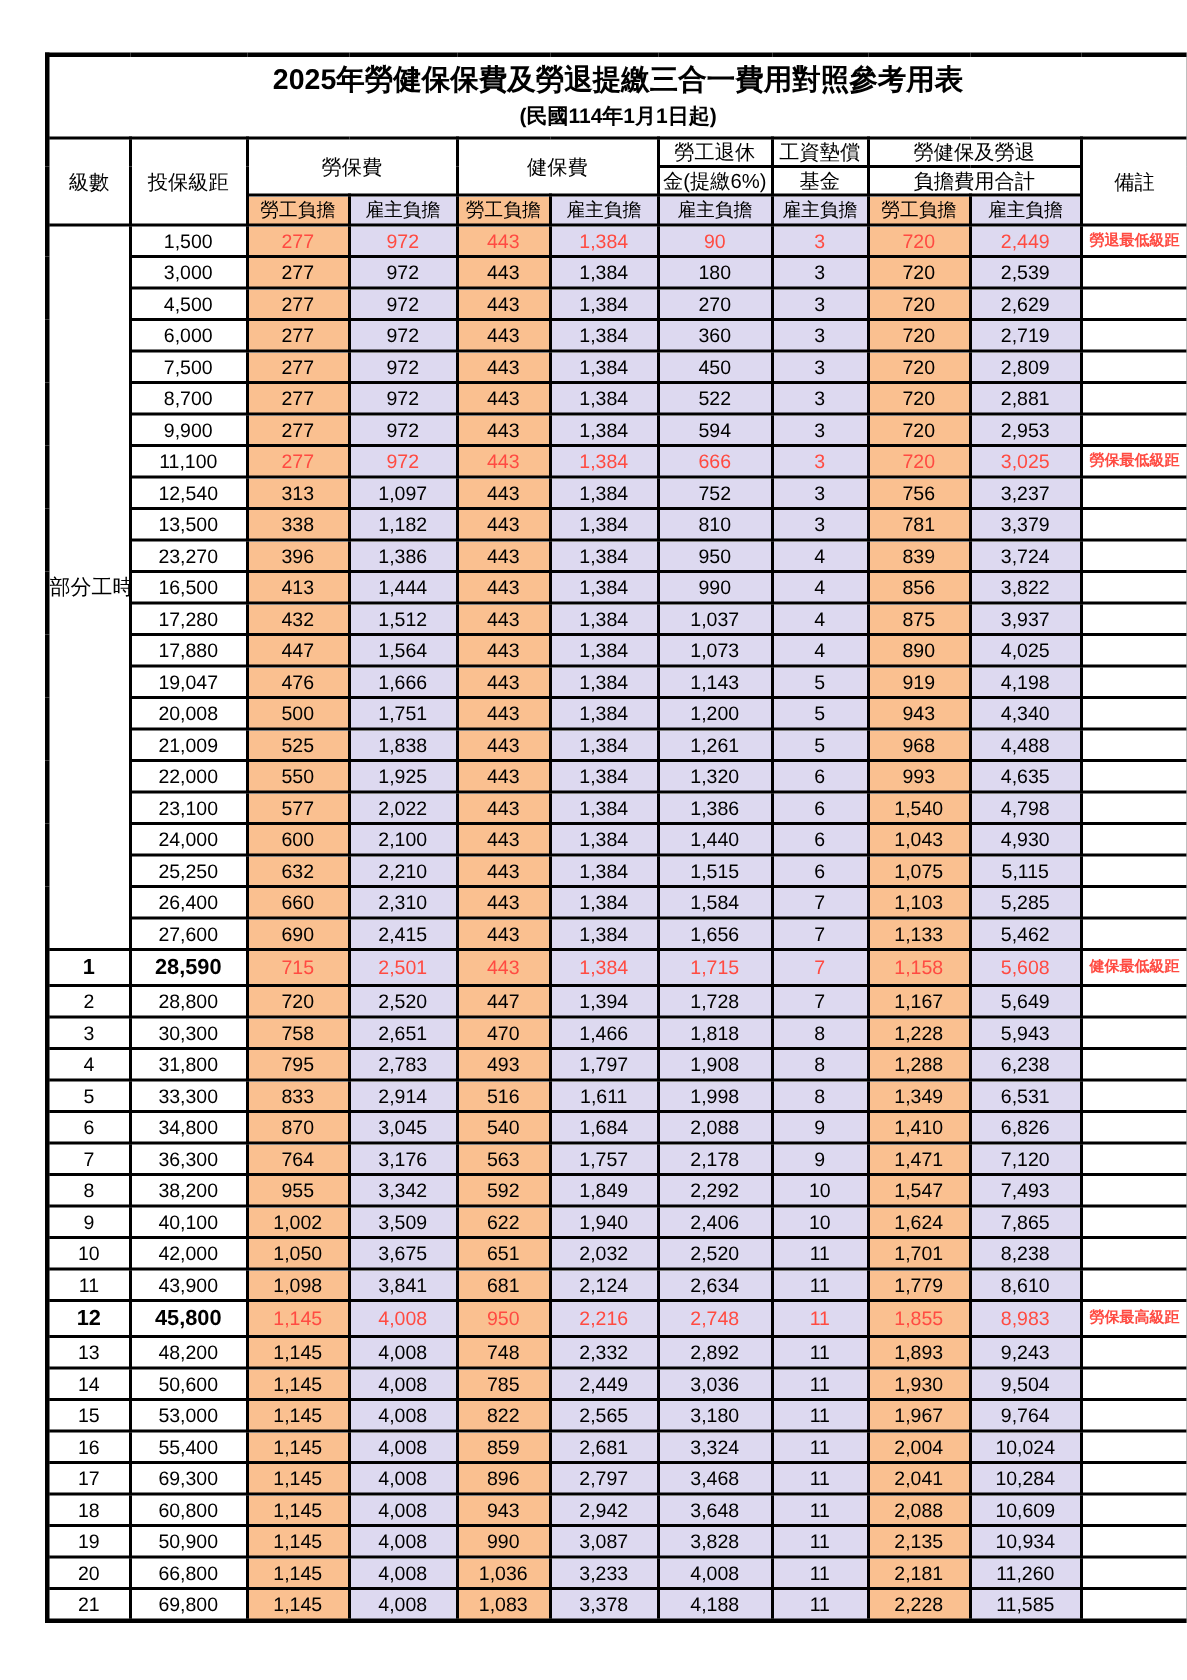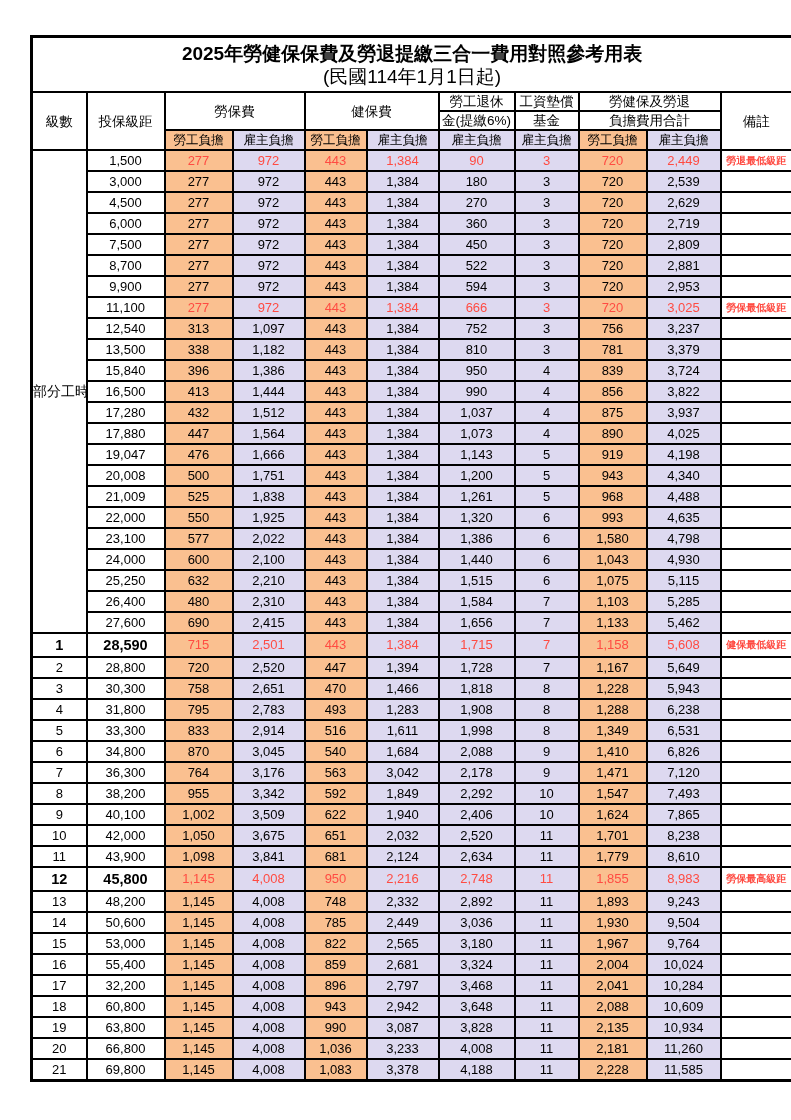--- a/index.html
+++ b/index.html
@@ -21,21 +21,21 @@
     border:3px solid var(--border);
   }
   th,td{
     border:2px solid var(--border);
     text-align:center;vertical-align:middle;
     padding:0;overflow:hidden;white-space:nowrap;
   }
   
   .title-cell{background:#fff;padding:3px 0 4px 0;}
   .title-line{font-size:19px;font-weight:bold;line-height:26px;}
-  .subtitle-line{font-size:19px;font-weight:normal;line-height:20px;}
+  .subtitle-line{font-size:14px;font-weight:bold;line-height:20px;}
   
   thead th{font-weight:normal;background:#fff;}
   .grp{font-size:13.5px;height:17px;line-height:17px;}
   .sub th{font-size:12.5px;height:18px;line-height:18px;}
   th.emp{background:var(--emp-bg);text-align:center;}
   th.er{background:var(--er-bg);}
   
   tbody td{font-size:13px;height:19px;line-height:19px;}
   .level-cell,.bracket-cell,.remark-cell{background:#fff;}
   .part-time{font-size:14px;}
@@ -213,21 +213,21 @@
           <td class="val er">1,182</td>
           <td class="val emp">443</td>
           <td class="val er">1,384</td>
           <td class="val er">810</td>
           <td class="val er">3</td>
           <td class="val emp">781</td>
           <td class="val er">3,379</td>
           <td class="remark-cell"></td>
         </tr>
         <tr>
-          <td class="bracket-cell">15,840</td>
+          <td class="bracket-cell">23,270</td>
           <td class="val emp">396</td>
           <td class="val er">1,386</td>
           <td class="val emp">443</td>
           <td class="val er">1,384</td>
           <td class="val er">950</td>
           <td class="val er">4</td>
           <td class="val emp">839</td>
           <td class="val er">3,724</td>
           <td class="remark-cell"></td>
         </tr>
@@ -316,21 +316,21 @@
           <td class="remark-cell"></td>
         </tr>
         <tr>
           <td class="bracket-cell">23,100</td>
           <td class="val emp">577</td>
           <td class="val er">2,022</td>
           <td class="val emp">443</td>
           <td class="val er">1,384</td>
           <td class="val er">1,386</td>
           <td class="val er">6</td>
-          <td class="val emp">1,580</td>
+          <td class="val emp">1,540</td>
           <td class="val er">4,798</td>
           <td class="remark-cell"></td>
         </tr>
         <tr>
           <td class="bracket-cell">24,000</td>
           <td class="val emp">600</td>
           <td class="val er">2,100</td>
           <td class="val emp">443</td>
           <td class="val er">1,384</td>
           <td class="val er">1,440</td>
@@ -346,21 +346,21 @@
           <td class="val emp">443</td>
           <td class="val er">1,384</td>
           <td class="val er">1,515</td>
           <td class="val er">6</td>
           <td class="val emp">1,075</td>
           <td class="val er">5,115</td>
           <td class="remark-cell"></td>
         </tr>
         <tr>
           <td class="bracket-cell">26,400</td>
-          <td class="val emp">480</td>
+          <td class="val emp">660</td>
           <td class="val er">2,310</td>
           <td class="val emp">443</td>
           <td class="val er">1,384</td>
           <td class="val er">1,584</td>
           <td class="val er">7</td>
           <td class="val emp">1,103</td>
           <td class="val er">5,285</td>
           <td class="remark-cell"></td>
         </tr>
         <tr>
@@ -413,21 +413,21 @@
           <td class="val emp">1,228</td>
           <td class="val er">5,943</td>
           <td class="remark-cell"></td>
         </tr>
         <tr>
           <td class="level-cell">4</td>
           <td class="bracket-cell">31,800</td>
           <td class="val emp">795</td>
           <td class="val er">2,783</td>
           <td class="val emp">493</td>
-          <td class="val er">1,283</td>
+          <td class="val er">1,797</td>
           <td class="val er">1,908</td>
           <td class="val er">8</td>
           <td class="val emp">1,288</td>
           <td class="val er">6,238</td>
           <td class="remark-cell"></td>
         </tr>
         <tr>
           <td class="level-cell">5</td>
           <td class="bracket-cell">33,300</td>
           <td class="val emp">833</td>
@@ -452,21 +452,21 @@
           <td class="val emp">1,410</td>
           <td class="val er">6,826</td>
           <td class="remark-cell"></td>
         </tr>
         <tr>
           <td class="level-cell">7</td>
           <td class="bracket-cell">36,300</td>
           <td class="val emp">764</td>
           <td class="val er">3,176</td>
           <td class="val emp">563</td>
-          <td class="val er">3,042</td>
+          <td class="val er">1,757</td>
           <td class="val er">2,178</td>
           <td class="val er">9</td>
           <td class="val emp">1,471</td>
           <td class="val er">7,120</td>
           <td class="remark-cell"></td>
         </tr>
         <tr>
           <td class="level-cell">8</td>
           <td class="bracket-cell">38,200</td>
           <td class="val emp">955</td>
@@ -578,21 +578,21 @@
           <td class="val emp">859</td>
           <td class="val er">2,681</td>
           <td class="val er">3,324</td>
           <td class="val er">11</td>
           <td class="val emp">2,004</td>
           <td class="val er">10,024</td>
           <td class="remark-cell"></td>
         </tr>
         <tr>
           <td class="level-cell">17</td>
-          <td class="bracket-cell">32,200</td>
+          <td class="bracket-cell">69,300</td>
           <td class="val emp">1,145</td>
           <td class="val er">4,008</td>
           <td class="val emp">896</td>
           <td class="val er">2,797</td>
           <td class="val er">3,468</td>
           <td class="val er">11</td>
           <td class="val emp">2,041</td>
           <td class="val er">10,284</td>
           <td class="remark-cell"></td>
         </tr>
@@ -604,21 +604,21 @@
           <td class="val emp">943</td>
           <td class="val er">2,942</td>
           <td class="val er">3,648</td>
           <td class="val er">11</td>
           <td class="val emp">2,088</td>
           <td class="val er">10,609</td>
           <td class="remark-cell"></td>
         </tr>
         <tr>
           <td class="level-cell">19</td>
-          <td class="bracket-cell">63,800</td>
+          <td class="bracket-cell">50,900</td>
           <td class="val emp">1,145</td>
           <td class="val er">4,008</td>
           <td class="val emp">990</td>
           <td class="val er">3,087</td>
           <td class="val er">3,828</td>
           <td class="val er">11</td>
           <td class="val emp">2,135</td>
           <td class="val er">10,934</td>
           <td class="remark-cell"></td>
         </tr>

